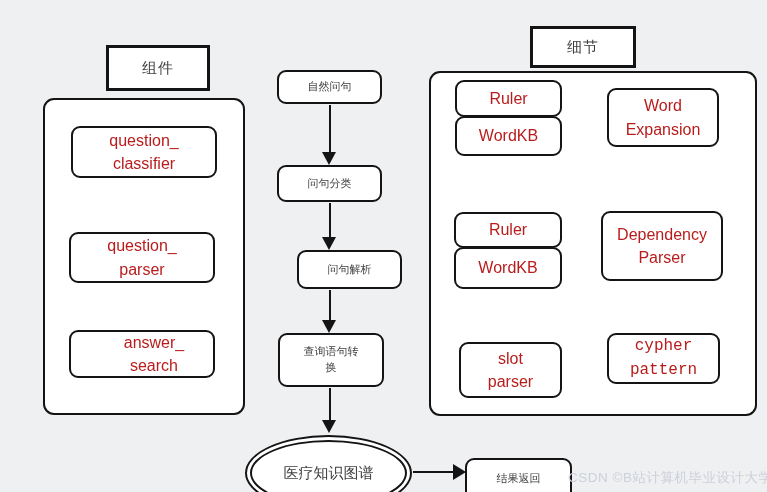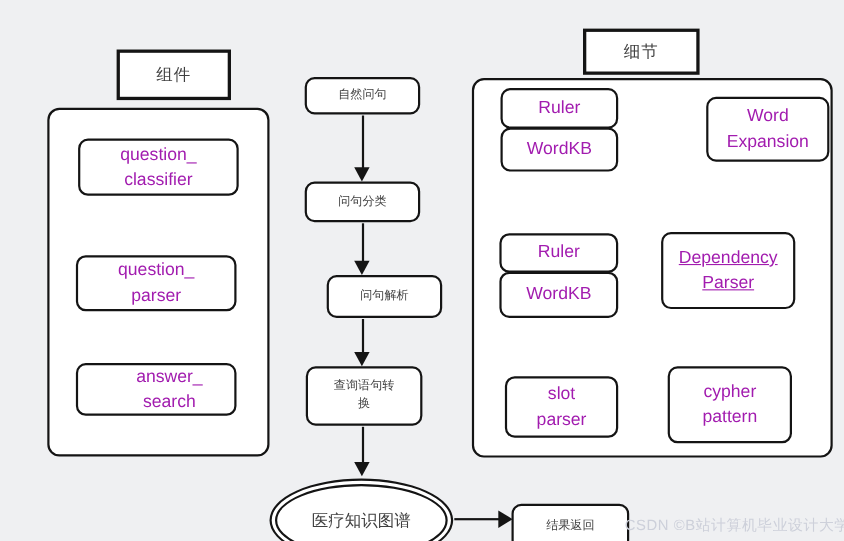--- a/index.html
+++ b/index.html
@@ -17,21 +17,21 @@
   }
   .title-box{
     background:#ffffff;border:3px solid #141414;border-radius:0;
     display:flex;align-items:center;justify-content:center;
     font-size:15px;letter-spacing:1px;
   }
   .container{
     background:#ffffff;border:2.5px solid #141414;border-radius:11px;
   }
   .cn{font-size:11px;}
-  .en{font-size:16px;color:#a21caf;}
+  .en{font-size:16px;color:#b91c1c;}
   .varrow{position:absolute;width:15px;}
   .varrow .line{position:absolute;left:6.5px;top:0;width:2px;background:#141414;}
   .varrow .head{
     position:absolute;left:0;width:0;height:0;
     border-left:7.5px solid transparent;border-right:7.5px solid transparent;
     border-top:13px solid #141414;
   }
   .harrow{position:absolute;height:16px;}
   .harrow .line{position:absolute;top:7px;left:0;height:2px;background:#141414;}
   .harrow .head{
@@ -109,29 +109,29 @@
 <div class="abs box cn" style="left:465px;top:458px;width:107px;height:42px;">结果返回</div>
 
 <div class="abs title-box" style="left:530px;top:26px;width:106px;height:42px;">细节</div>
 
 <div class="abs container" style="left:429px;top:71px;width:328px;height:345px;"></div>
 
 <div class="abs box en" style="left:455px;top:80px;width:107px;height:37px;">Ruler</div>
 
 <div class="abs box en" style="left:455px;top:116px;width:107px;height:40px;">WordKB</div>
 
-<div class="abs box en" style="left:607px;top:88px;width:112px;height:59px;margin-left:35px;">Word
+<div class="abs box en" style="left:607px;top:88px;width:112px;height:59px;">Word
 Expansion</div>
 
 <div class="abs box en" style="left:454px;top:212px;width:108px;height:36px;">Ruler</div>
 
 <div class="abs box en" style="left:454px;top:247px;width:108px;height:42px;">WordKB</div>
 
-<div class="abs box en" style="left:601px;top:211px;width:122px;height:70px;text-decoration:underline;">Dependency
+<div class="abs box en" style="left:601px;top:211px;width:122px;height:70px;">Dependency
 Parser</div>
 
 <div class="abs box en" style="left:459px;top:342px;width:103px;height:56px;">slot
 parser</div>
 
-<div class="abs box en" style="left:607px;top:333px;width:113px;height:70px;">cypher
+<div class="abs box en" style="left:607px;top:333px;width:113px;height:51px;font-family:Liberation Mono, monospace;">cypher
 pattern</div>
 
 <div class="abs watermark" style="left:568px;top:469px;">CSDN ©B站计算机毕业设计大学</div>
 
 </body></html>

